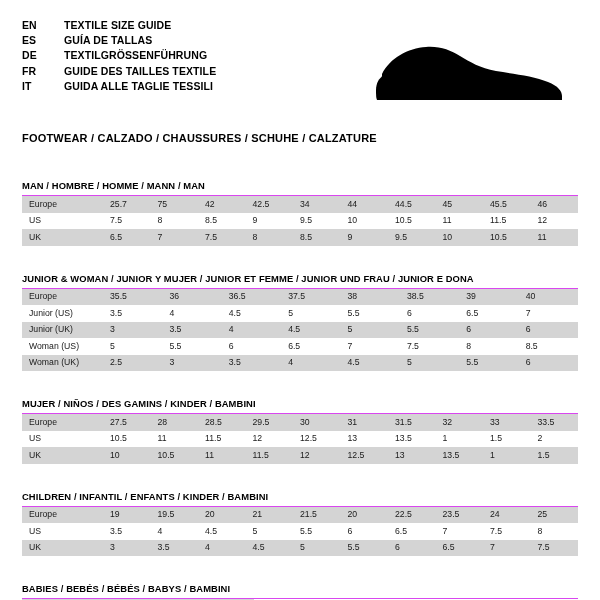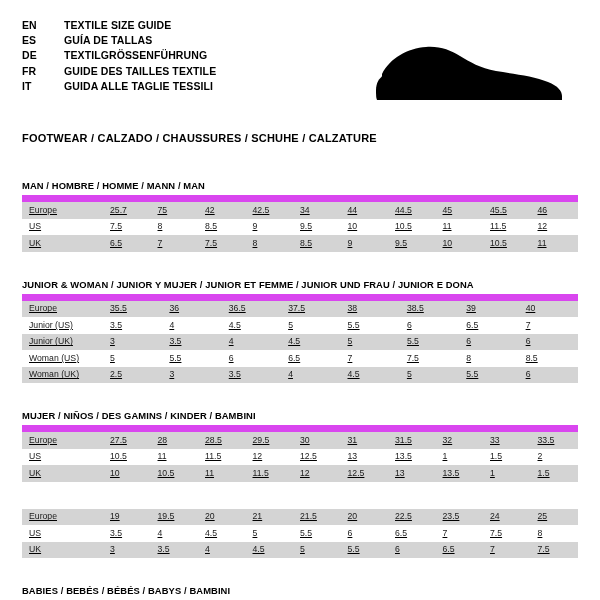--- a/index.html
+++ b/index.html
@@ -67,28 +67,27 @@
   
   .group {
     margin-top: 27px;
   }
   .group.first { margin-top: 36px; }
   .group-title {
     font-size: 9.4px;
     font-weight: bold;
     letter-spacing: 0.1px;
     padding-bottom: 4px;
-    border-bottom: 7px solid #d946ef;
+    border-bottom: 1px solid #d946ef;
     margin-bottom: 0;
   }
   table.size {
     border-collapse: collapse;
     width: 100%;
     table-layout: fixed;
-    text-decoration: underline;
   }
   table.size.short {
     width: 232px;
   }
   table.size td {
     font-size: 8.7px;
     line-height: 1;
     height: 16.5px;
     padding: 0 0 0 7px;
     color: #1a1a1a;
@@ -295,20 +294,21 @@
         <td>13</td>
         <td>13.5</td>
         <td>1</td>
         <td>1.5</td>
       </tr>
     </tbody>
       </table>
   </div>
 
   <div class="group">
+    <div class="group-title">CHILDREN / INFANTIL / ENFANTS / KINDER / BAMBINI</div>
     <table class="size">
       <tbody>
           <tr class="shaded">
         <td class="rowlabel">Europe</td>
         <td>19</td>
         <td>19.5</td>
         <td>20</td>
         <td>21</td>
         <td>21.5</td>
         <td>20</td>

